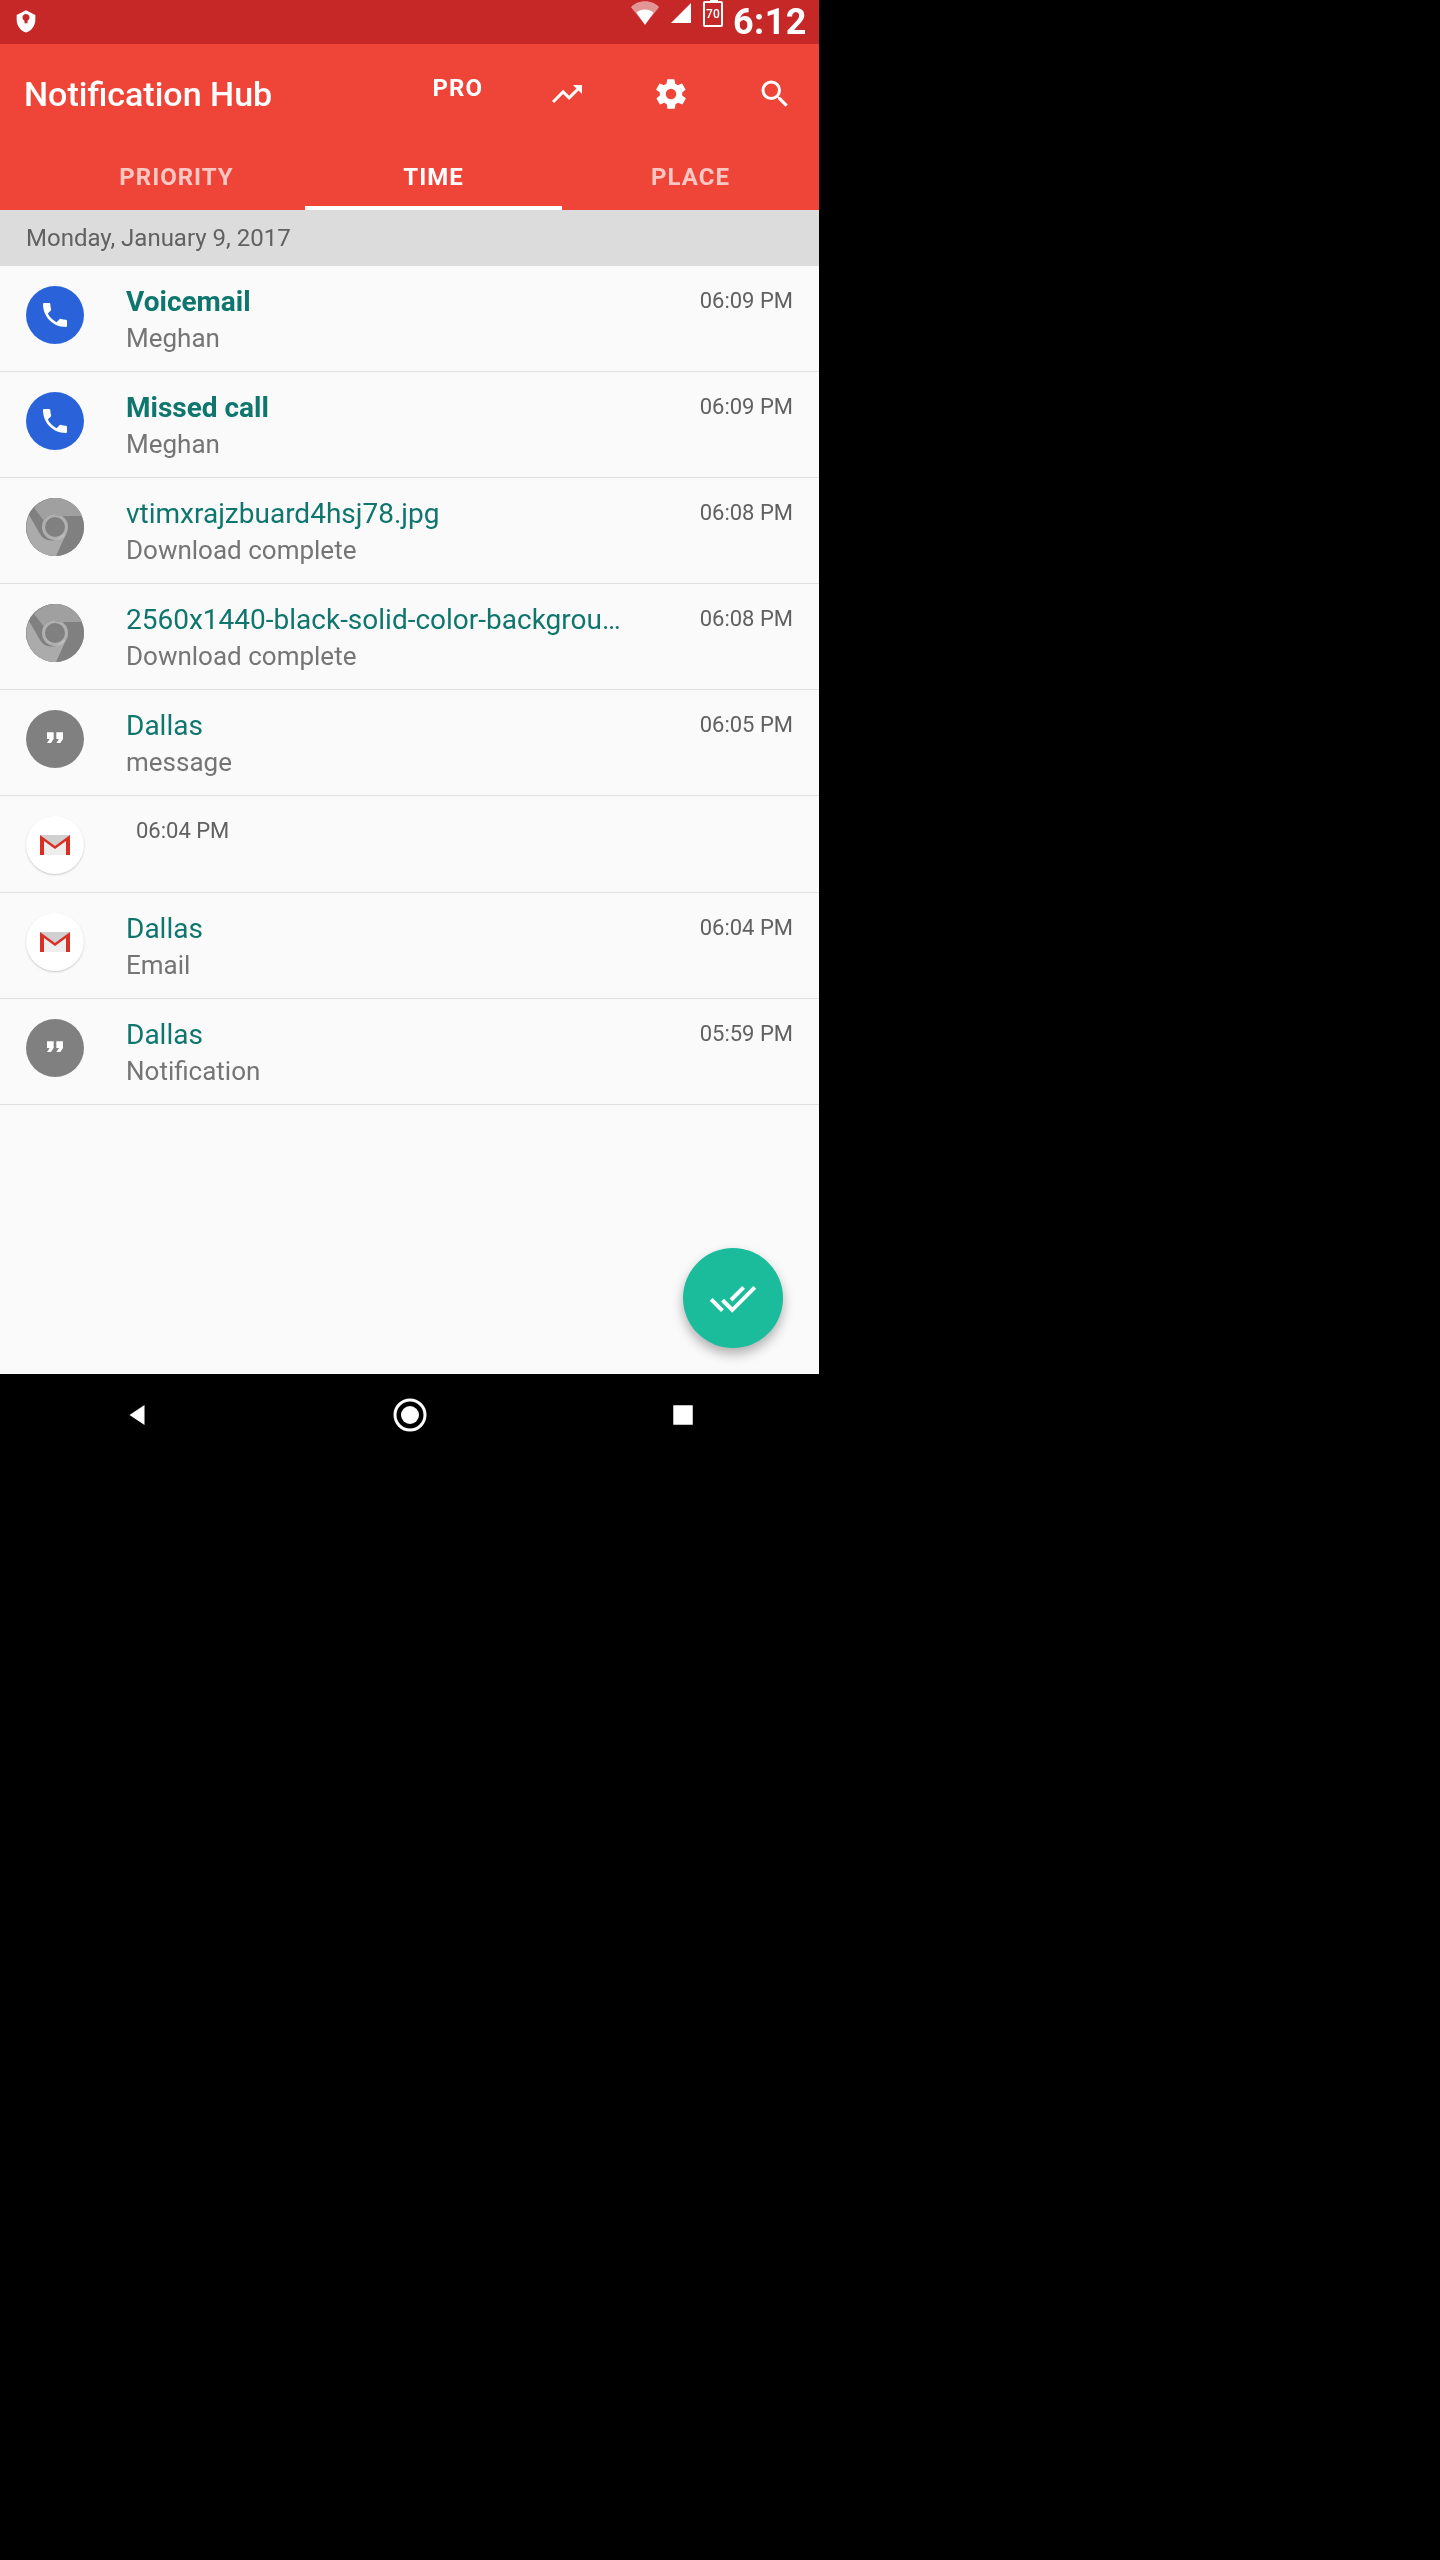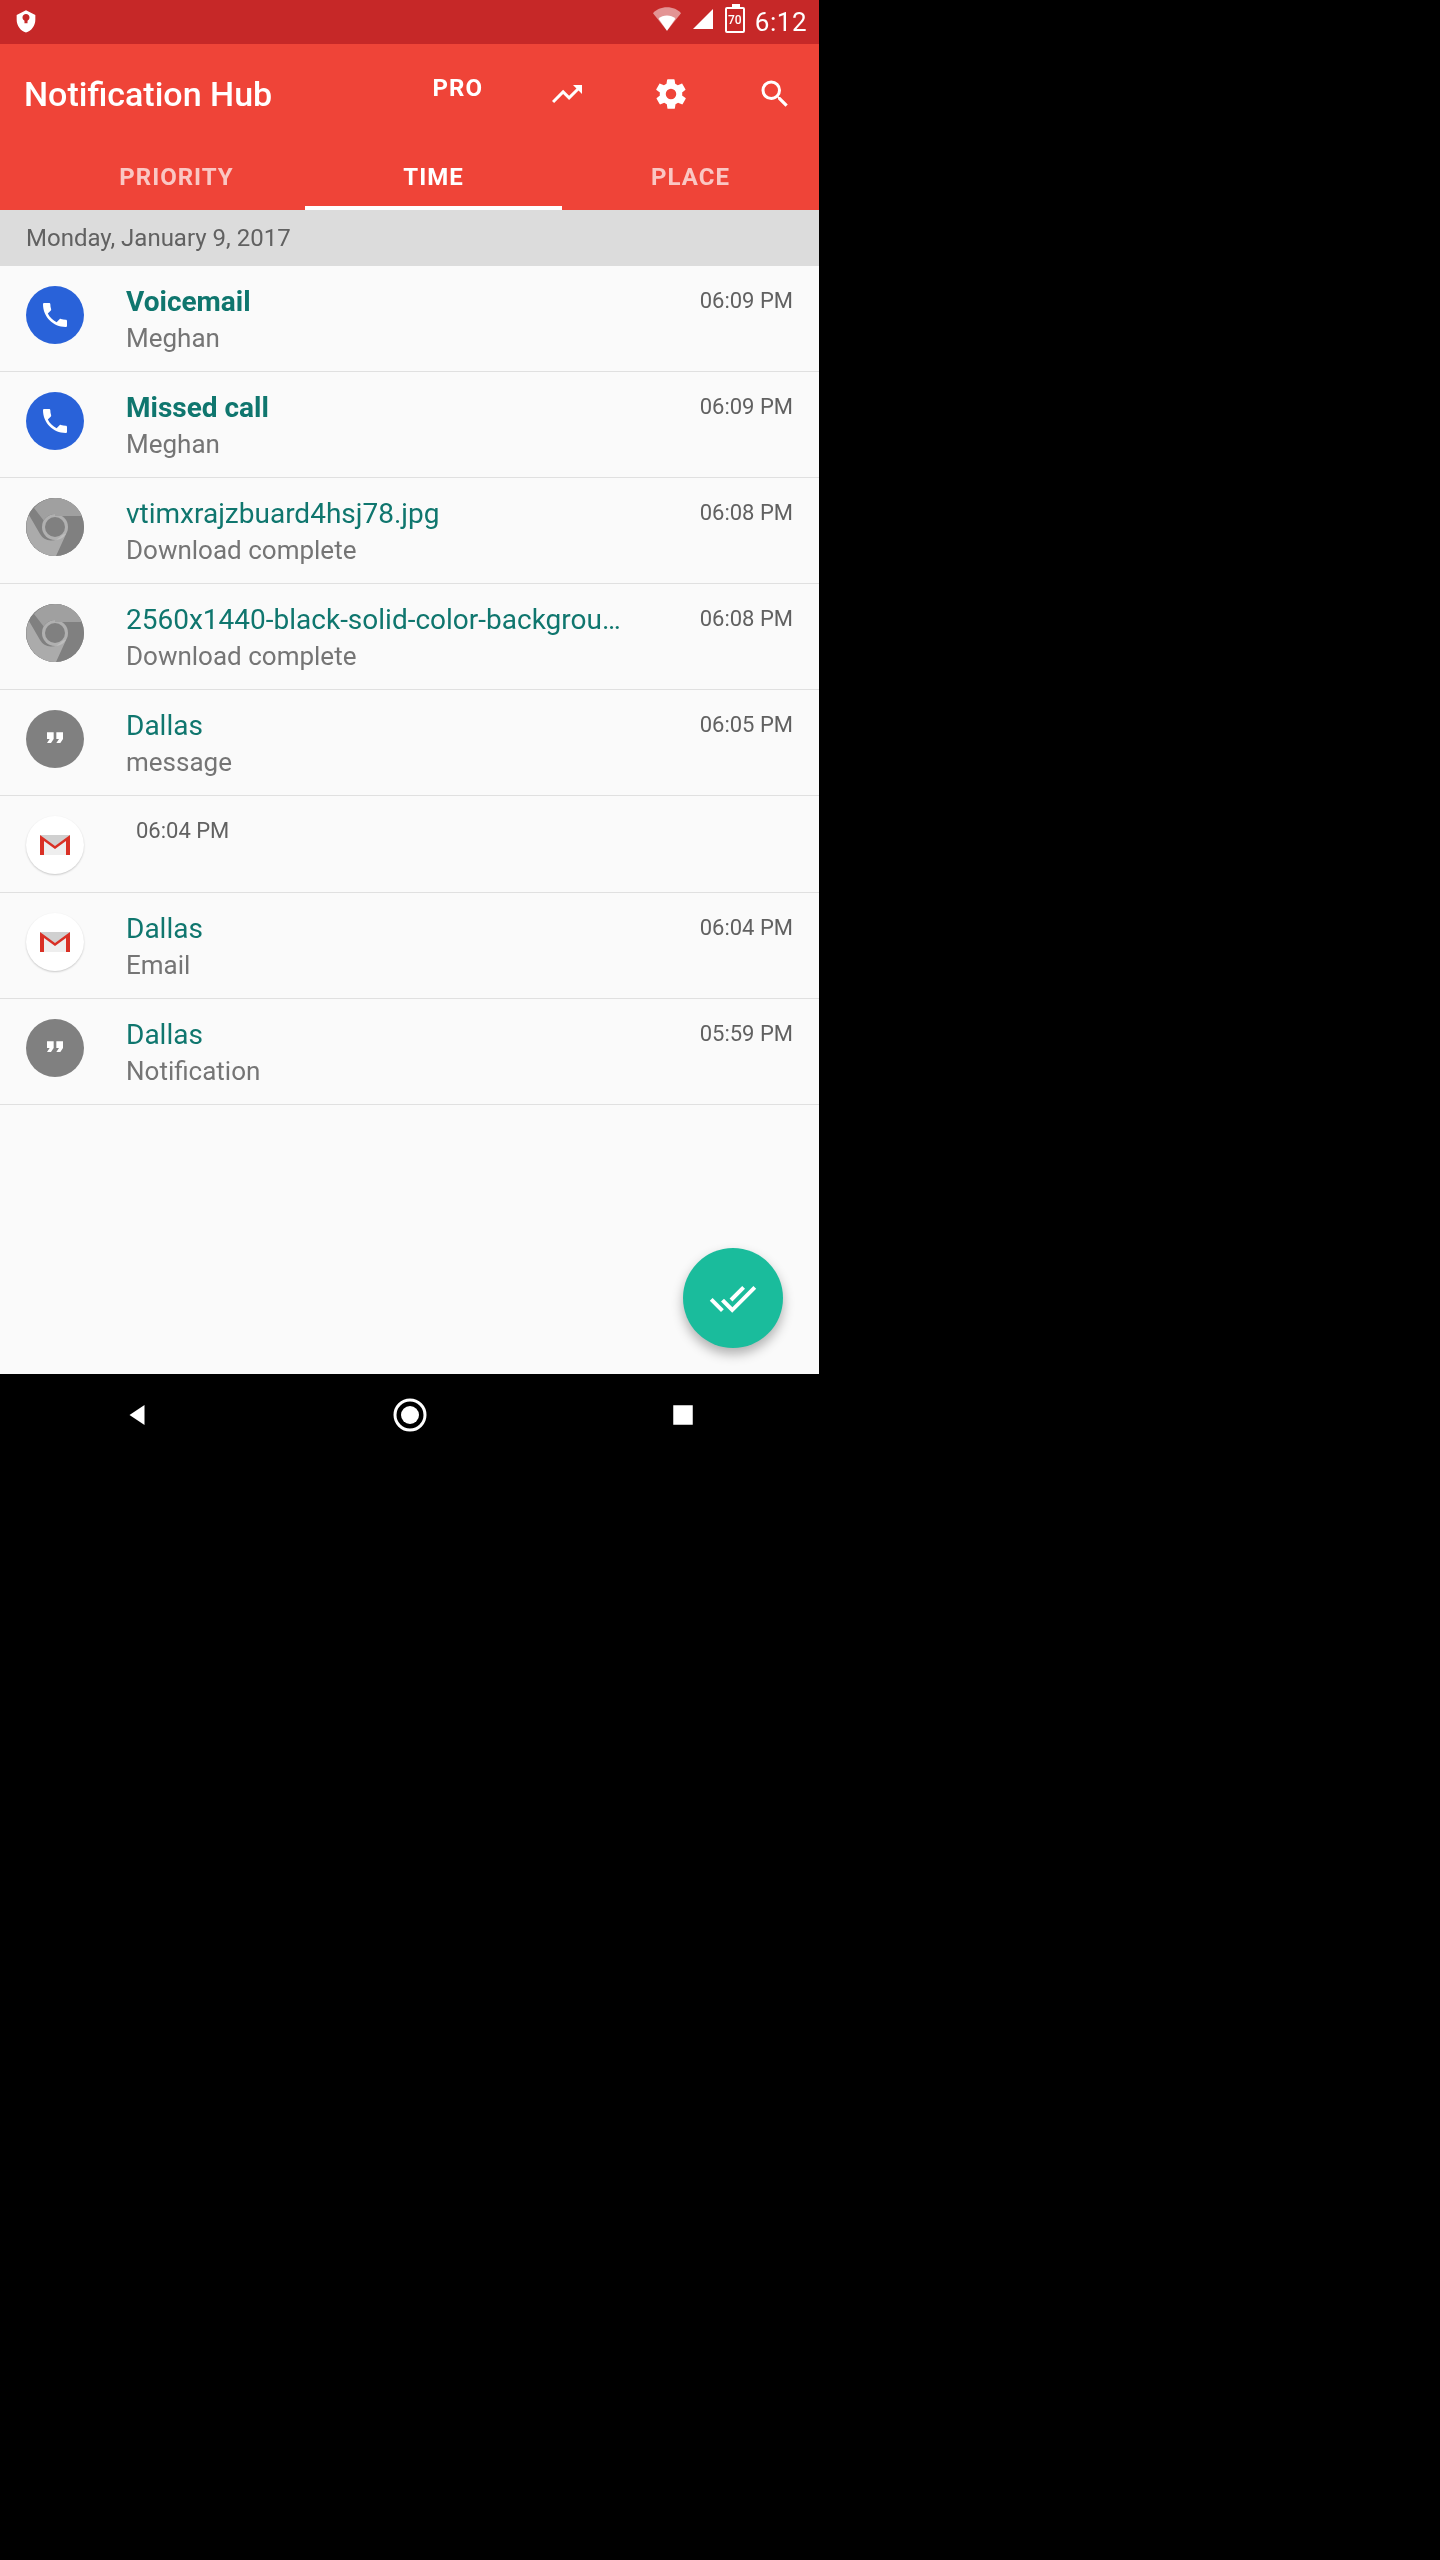--- a/index.html
+++ b/index.html
@@ -2,21 +2,21 @@
 <html><head>
 <meta charset="utf-8">
 <style>
   * { margin: 0; padding: 0; box-sizing: border-box; }
   html, body { width: 819px; height: 1456px; font-family: Roboto, "Helvetica Neue", Arial, sans-serif; background: #000; overflow: hidden; }
   .screen { width: 819px; height: 1456px; display: flex; flex-direction: column; background: #fafafa; }
   
   .status-bar { height: 44px; background: #c62828; display: flex; align-items: center; justify-content: space-between; padding: 0 12px; color: #fff; }
   .status-left { display: flex; align-items: center; gap: 8px; }
   .status-right { display: flex; align-items: flex-start; gap: 10px; }
-  .status-right .time { font-size: 26px; font-weight: 400; letter-spacing: 0.5px; }
+  .status-right .time { font-size: 36px; font-weight: 700; letter-spacing: 0.5px; }
   .notif-badge { width: 28px; height: 28px; display:flex; align-items:center; justify-content:center; }
   .battery-box { border:2px solid #fff; width:20px; height:26px; border-radius:2px; display:flex; align-items:center; justify-content:center; font-size:12px; font-weight:500; position:relative;}
   .battery-box::before { content:""; position:absolute; top:-5px; left:5px; width:8px; height:3px; background:#fff;}
   
   .app-bar { background: #ef4438; color: #fff; }
   .app-bar-top { display: flex; align-items: center; height: 100px; padding: 0 24px; }
   .app-title { font-size: 34px; font-weight: 500; flex: 1; }
   .actions { display: flex; gap: 64px; }
   .action { width: 40px; height: 40px; display:flex; align-items:center; justify-content:center; }
   .pro-label { font-size: 24px; font-weight: 700; letter-spacing: 1px; }

